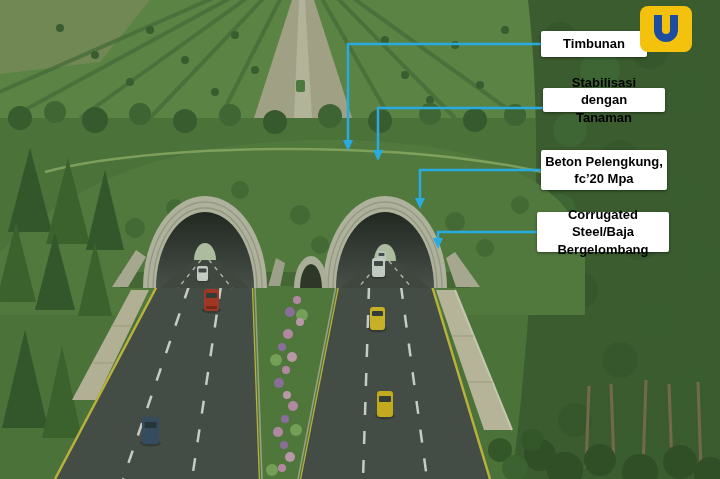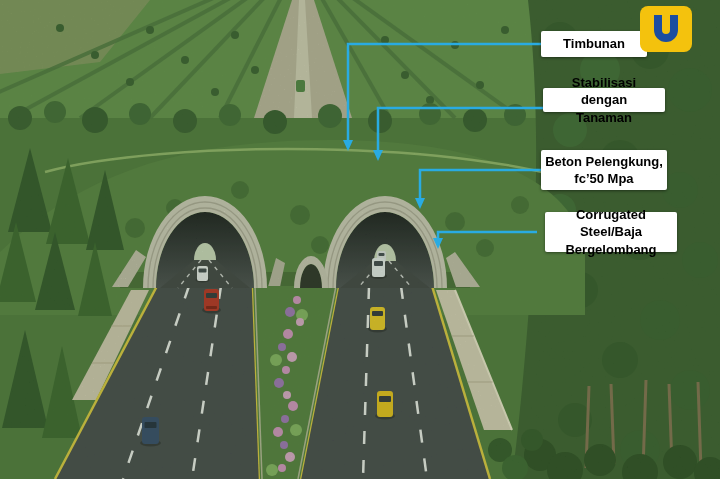--- a/index.html
+++ b/index.html
@@ -304,23 +304,23 @@
 
   <div class="callout" style="left:541px;top:31px;width:106px;height:26px;">
     <span>Timbunan</span>
   </div>
   <div class="callout" style="left:543px;top:88px;width:122px;height:24px;">
     <span>Stabilisasi dengan
 Tanaman</span>
   </div>
   <div class="callout" style="left:541px;top:150px;width:126px;height:40px;">
     <span>Beton Pelengkung,
-fc’50 Mpa</span>
-  </div>
-  <div class="callout" style="left:537px;top:212px;width:132px;height:40px;margin-left:8px;">
+fc’20 Mpa</span>
+  </div>
+  <div class="callout" style="left:537px;top:212px;width:132px;height:40px;">
     <span>Corrugated Steel/Baja
 Bergelombang</span>
   </div>
 
   <div class="logo">
     <svg width="52" height="46" viewBox="0 0 52 46">
       <rect width="52" height="46" rx="8" fill="#F4C20D"></rect>
       <path d="M14,9 h8 v15 a4,4 0 0 0 8,0 V9 h8 v15 a12,12 0 0 1 -24,0 Z" fill="#1C4DA0"></path>
     </svg>
   </div>

